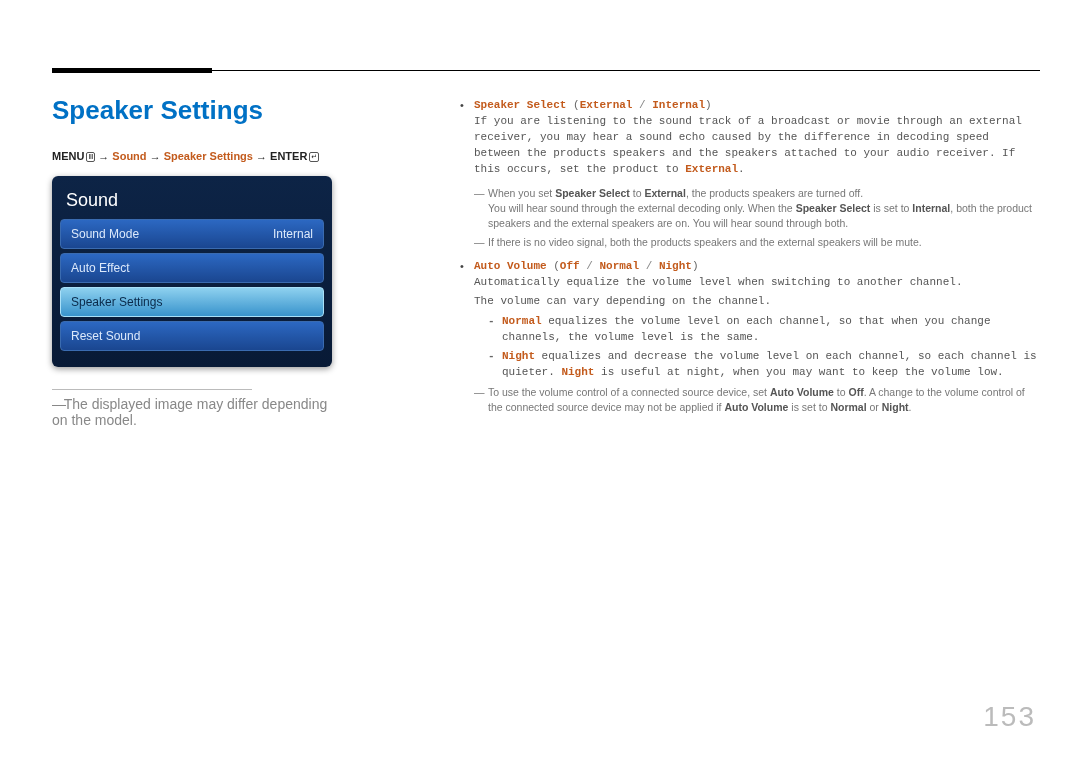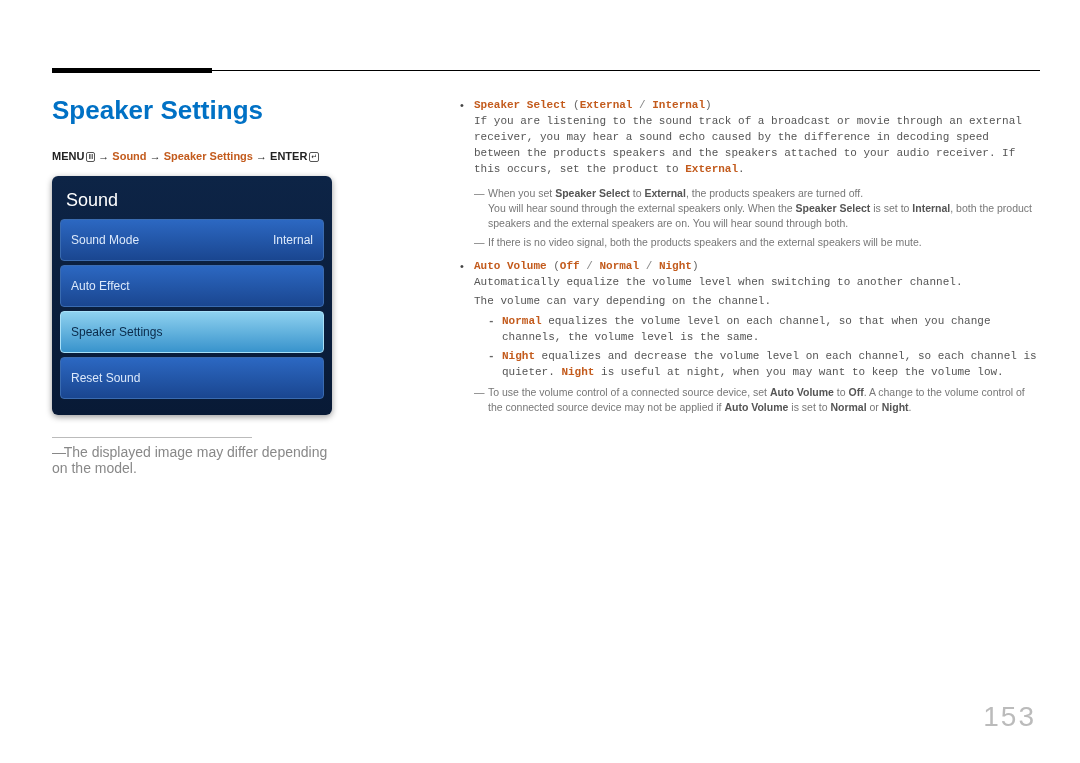--- a/index.html
+++ b/index.html
@@ -65,21 +65,21 @@
   }
   .osd-title {
     color: #fff;
     font-size: 18px;
     padding: 4px 6px 8px 6px;
   }
   .osd-item {
     background: linear-gradient(#2c68c2, #1a4690);
     color: #dce9fb;
     font-size: 12px;
-    padding: 13px 10px;
+    padding: 7px 10px;
     border-radius: 4px;
     margin-bottom: 4px;
     display: flex;
     justify-content: space-between;
     border: 1px solid #3a6bb0;
   }
   .osd-item.selected {
     background: linear-gradient(#8ed1ef, #3893cc);
     color: #0a2a4a;
     border: 1px solid #a8e0f8;
@@ -190,21 +190,21 @@
       <div class="body-text">
         <span>If you are listening to the sound track of a broadcast or movie through an external receiver, you may hear a sound echo caused by the difference in decoding speed between the products speakers and the speakers attached to your audio receiver. If this occurs, set the product to </span><b class="option-orange">External</b>.
       </div>
     </div>
   </div>
 
   <div class="note-row">
     <div class="note-dash">―</div>
     <div class="note-body">
       <span>When you set </span><b>Speaker Select</b><span> to </span><b>External</b><span>, the products speakers are turned off.</span><br>
-      <span>You will hear sound through the external speakers only. When the </span><b>Speaker Select</b><span> is set to </span><b>Internal</b><span>, both the product speakers and the external speakers are on. You will hear sound through both.</span>
+      <span>You will hear sound through the external decoding only. When the </span><b>Speaker Select</b><span> is set to </span><b>Internal</b><span>, both the product speakers and the external speakers are on. You will hear sound through both.</span>
     </div>
   </div>
 
   <div class="note-row">
     <div class="note-dash">―</div>
     <div class="note-body">If there is no video signal, both the products speakers and the external speakers will be mute.</div>
   </div>
 
   <div class="bullet-row" style="margin-top:8px">
     <div class="bullet-dot">•</div>

